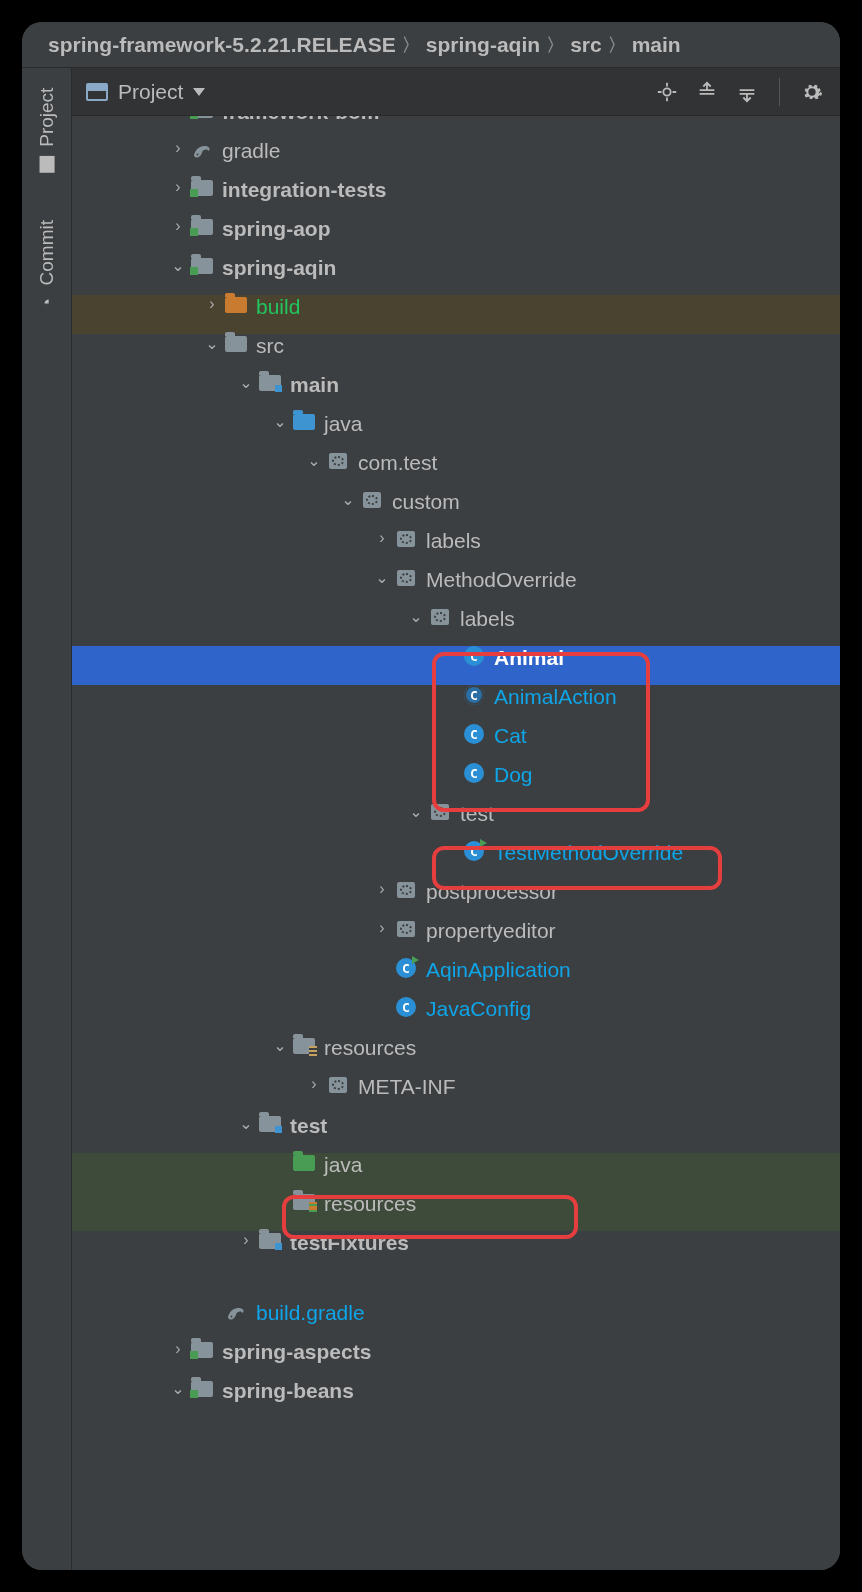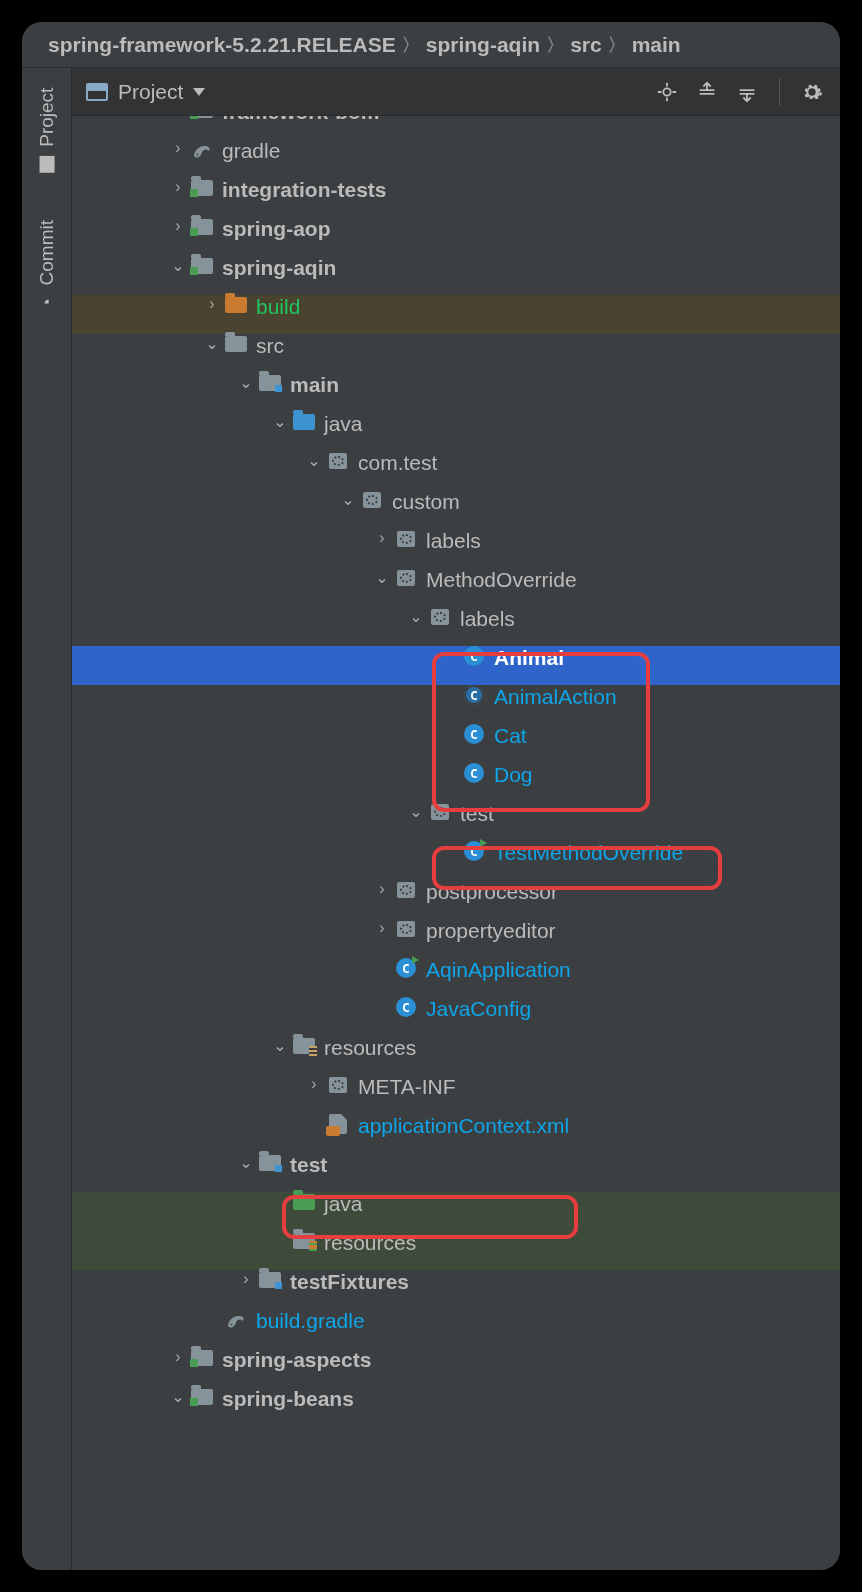--- a/index.html
+++ b/index.html
@@ -389,27 +389,20 @@
             </span>
             <span class="label">resources</span>
           </div>
           <div class="row" style="padding-left: 234px;">
             <span class="arrow">›</span>
             <span class="icn">
               <span class="pkg"></span>
             </span>
             <span class="label">META-INF</span>
           </div>
-          <div class="row" style="padding-left: 234px;">
-            <span class="arrow blank"></span>
-            <span class="icn">
-              <span class="xml"></span>
-            </span>
-            <span class="label green">applicationContext.xml</span>
-          </div>
           <div class="row" style="padding-left: 166px;">
             <span class="arrow">⌄</span>
             <span class="icn">
               <span class="folder src"></span>
             </span>
             <span class="label bold">test</span>
           </div>
           <div class="row test-sub" style="padding-left: 200px;">
             <span class="arrow blank"></span>
             <span class="icn">
@@ -424,21 +417,21 @@
             </span>
             <span class="label">resources</span>
           </div>
           <div class="row" style="padding-left: 166px;">
             <span class="arrow">›</span>
             <span class="icn">
               <span class="folder src"></span>
             </span>
             <span class="label bold">testFixtures</span>
           </div>
-          <div class="row" style="padding-left: 132px;">
+          <div class="row" style="padding-left: 132px; margin-top: 31px;">
             <span class="arrow blank"></span>
             <span class="icn">
               <span class="grad"><svg viewBox="0 0 24 20">
                   <path fill="#87939a" d="M3 16c2-8 8-12 15-10 3 1 3 4 1 5-1-2-3-2-5-1-3 2-1 5-6 8-2 1-4 0-5-2zm3-1a1 1 0 102 0 1 1 0 00-2 0z"></path>
                 </svg></span>
             </span>
             <span class="label green">build.gradle</span>
           </div>
           <div class="row" style="padding-left: 98px;">
             <span class="arrow">›</span>

